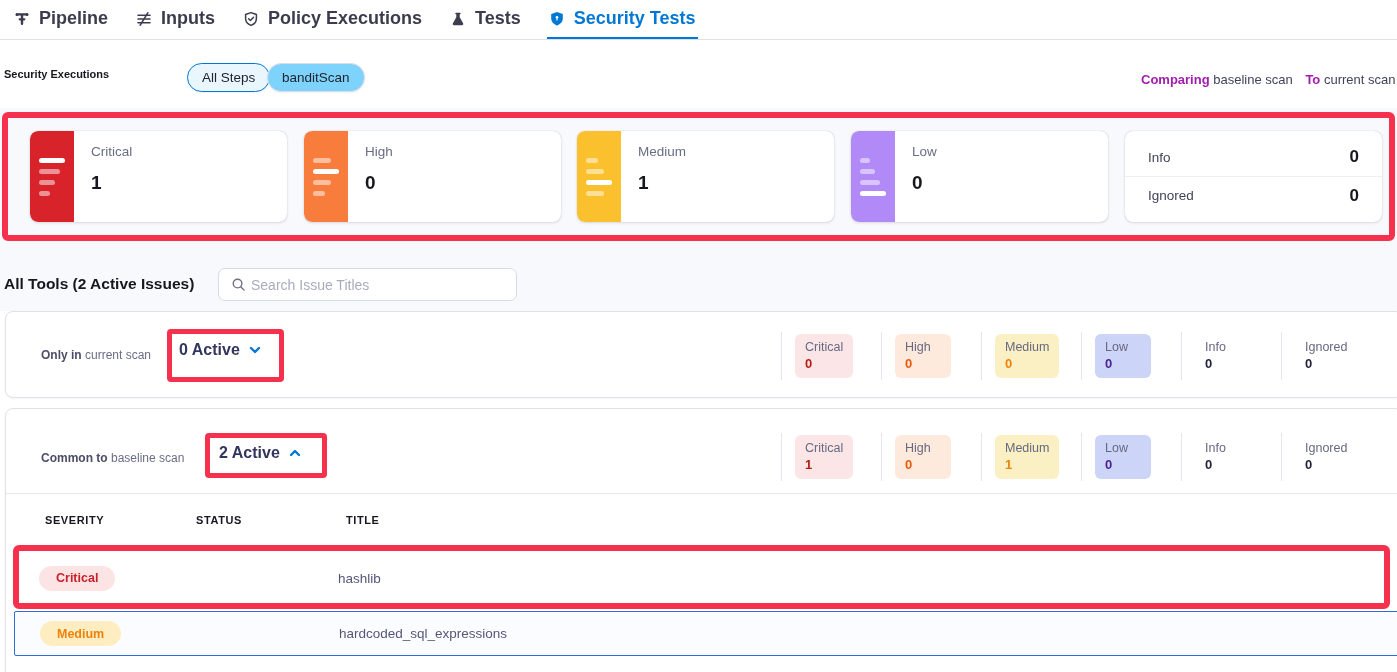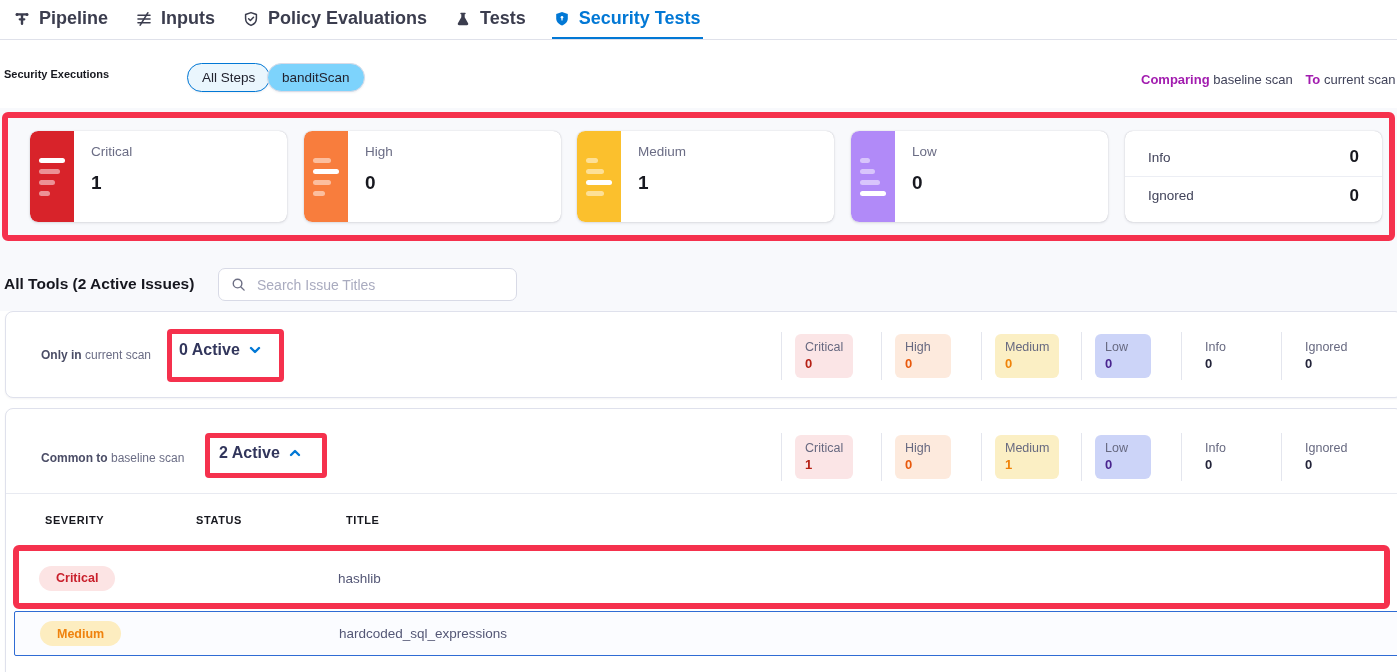--- a/index.html
+++ b/index.html
@@ -53,21 +53,21 @@
   .card.infocard { left:1125px; flex-direction:column; padding:7px 0; }
   .info-row { display:flex; justify-content:space-between; align-items:center; height:38px;
               padding:0 23px; font-size:13.5px; color:#41435a; }
   .info-row + .info-row { border-top:1px solid #eceef4; }
   .info-row .iv { font-size:17px; font-weight:700; color:#17181f; }
 
   
   .tools-title { position:absolute; left:4px; top:275px; font-size:15.5px; font-weight:700; color:#16171f; }
   .search { position:absolute; left:218px; top:268px; width:299px; height:33px; background:#fff;
             border:1px solid #d8dae6; border-radius:7px; display:flex; align-items:center;
-            padding:0 12px; gap:9px; }
+            padding:0 12px; gap:3px; }
   .search input { border:none; outline:none; flex:1; font-size:14px; color:#2a2b3d; background:transparent; }
   .search input::placeholder { color:#a9abbf; }
 
   
   .panel { position:absolute; left:5px; right:-6px; background:#fff; border:1px solid #dfe1ec;
            border-radius:8px; box-shadow:0 1px 2px rgba(40,41,61,.05); }
   #panel1 { top:311px; height:87px; }
   #panel2 { top:408px; height:290px; }
 
   .group-label { position:absolute; left:35px; font-size:12px; color:#6b6d85; white-space:nowrap; }
@@ -135,21 +135,21 @@
       </span>
       <span>Inputs</span>
     </div>
     <div class="tab">
       <span style="display:flex">
         <svg viewBox="0 0 16 16" fill="none" stroke="currentColor" stroke-width="1.5" stroke-linejoin="round">
             <path d="M8 1.6l5.4 1.9v4c0 3.3-2.2 5.7-5.4 6.9-3.2-1.2-5.4-3.6-5.4-6.9v-4z"></path>
             <path d="M5.6 7.7l1.8 1.8 3.1-3.3" stroke-linecap="round"></path>
           </svg>
       </span>
-      <span>Policy Evaluations</span>
+      <span>Policy Executions</span>
     </div>
     <div class="tab">
       <span style="display:flex">
         <svg viewBox="0 0 16 16" fill="currentColor">
             <path d="M6 1.8h4a.7.7 0 010 1.4h-.3v3l3.4 6c.5.9-.1 2-1.2 2H4.1c-1.1 0-1.7-1.1-1.2-2l3.4-6v-3H6a.7.7 0 010-1.4z"></path>
           </svg>
       </span>
       <span>Tests</span>
     </div>
     <div class="tab active">

